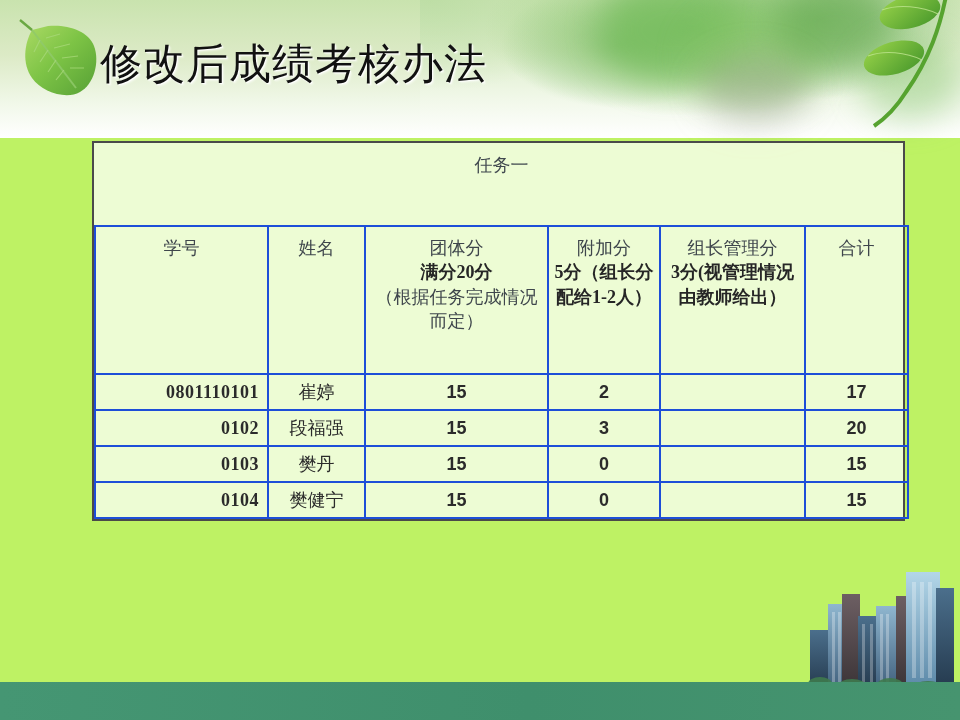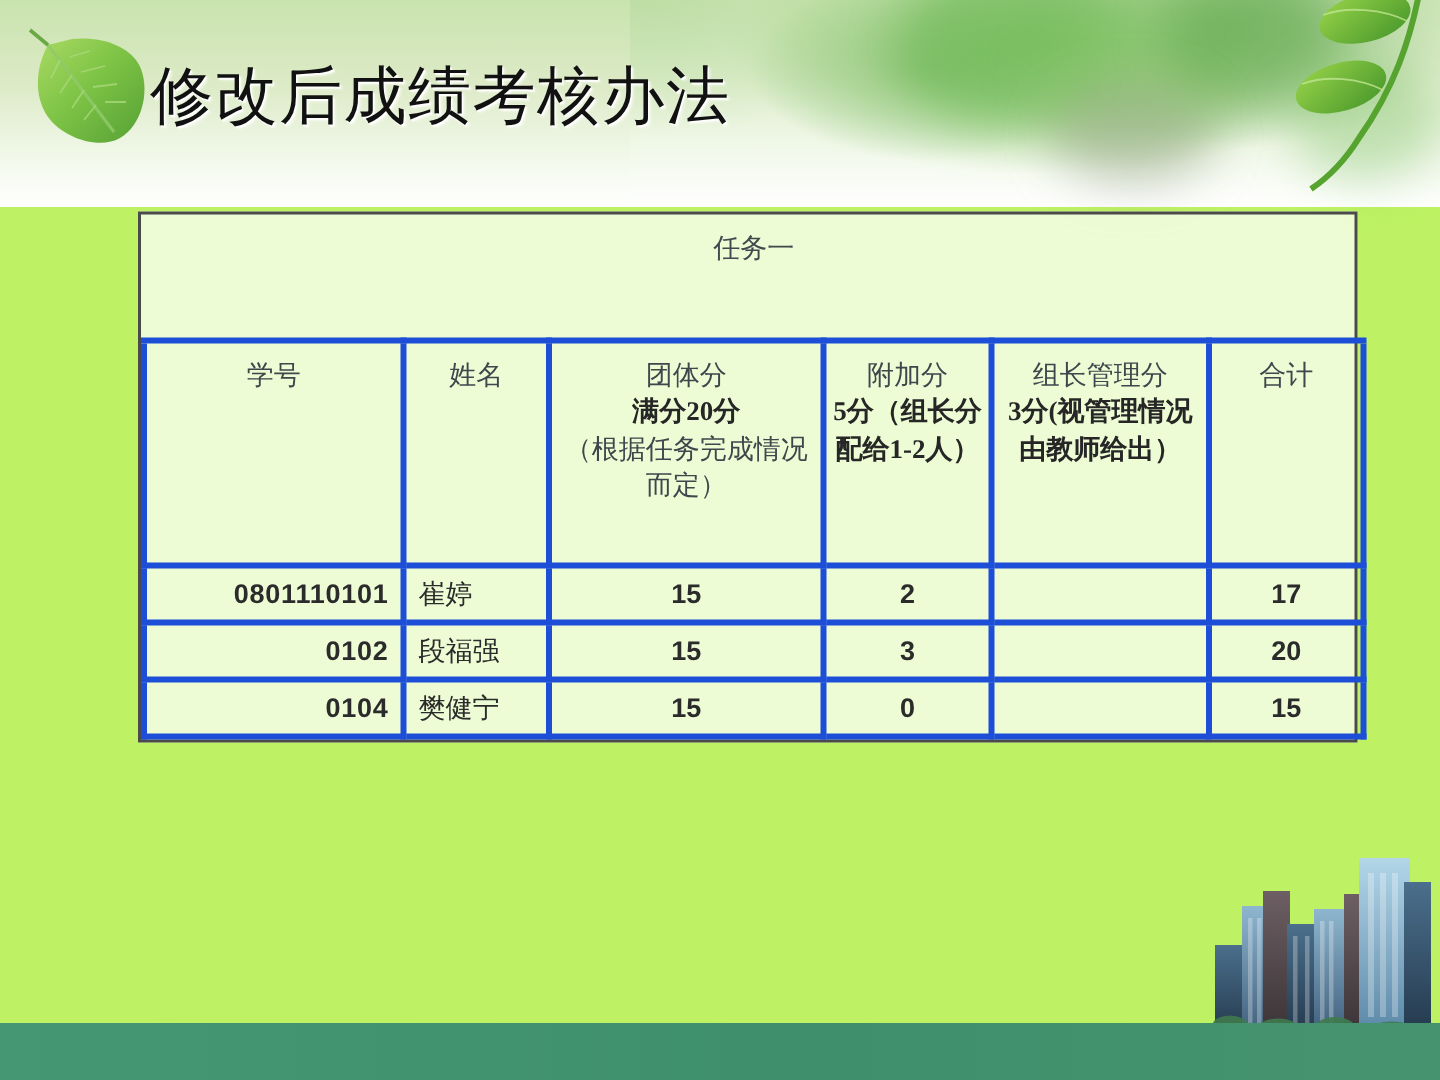--- a/index.html
+++ b/index.html
@@ -85,21 +85,21 @@
     border: 2px solid #4a4a4a;
     box-sizing: border-box;
   }
   table.grade {
     width: 100%;
     border-collapse: collapse;
     table-layout: fixed;
     background: transparent;
   }
   table.grade td {
-    border: 4px solid #1d4ed8;
+    border: 2px solid #1d4ed8;
     padding: 0;
     vertical-align: top;
     background: transparent;
   }
   table.grade tr.title-row td {
     border-left: none; border-right: none; border-top: none;
     height: 72px;
     text-align: center;
     vertical-align: top;
     padding-top: 10px;
@@ -120,22 +120,22 @@
   }
   .b { font-weight: bold; color: #262626; }
 
   table.grade tr.data-row td {
     height: 34px;
     vertical-align: middle;
     font-size: 18px;
     color: #2b2b2b;
     padding: 0 8px;
   }
-  td.c-id   { text-align: right; font-weight: bold; letter-spacing: 0.5px; font-family: Liberation Sans, sans-serif; font-size: 18px; margin-top: 40px; }
-  td.c-name { font-size: 17px; }
+  td.c-id   { text-align: right; font-weight: bold; letter-spacing: 0.5px; font-family: Liberation Serif, serif; font-size: 18px; margin-top: 40px; }
+  td.c-name { text-align: center; font-size: 17px; }
   td.c-num  { text-align: center; font-weight: bold; font-family: "Liberation Sans", sans-serif; }
 
   tr.r1 td { height: 47px; }
   tr.r2 td { height: 46px; }
   tr.r3 td { height: 35px; }
   tr.r4 td { height: 35px; }
   tr.r5 td { height: 55px; vertical-align: top; padding-top: 6px; }
 
   .col-id    { width: 173px; }
   .col-name  { width:  97px; }
@@ -282,20 +282,28 @@
           <td class="c-num">17</td>
         </tr>
         <tr class="data-row r2">
           <td class="c-id">0102</td>
           <td class="c-name">段福强</td>
           <td class="c-num">15</td>
           <td class="c-num">3</td>
           <td class="c-num"></td>
           <td class="c-num">20</td>
         </tr>
+        <tr class="data-row r3">
+          <td class="c-id">0103</td>
+          <td class="c-name">樊丹</td>
+          <td class="c-num">15</td>
+          <td class="c-num">0</td>
+          <td class="c-num"></td>
+          <td class="c-num">15</td>
+        </tr>
         <tr class="data-row r4">
           <td class="c-id">0104</td>
           <td class="c-name">樊健宁</td>
           <td class="c-num">15</td>
           <td class="c-num">0</td>
           <td class="c-num"></td>
           <td class="c-num">15</td>
         </tr>
       </tbody>
     </table>

